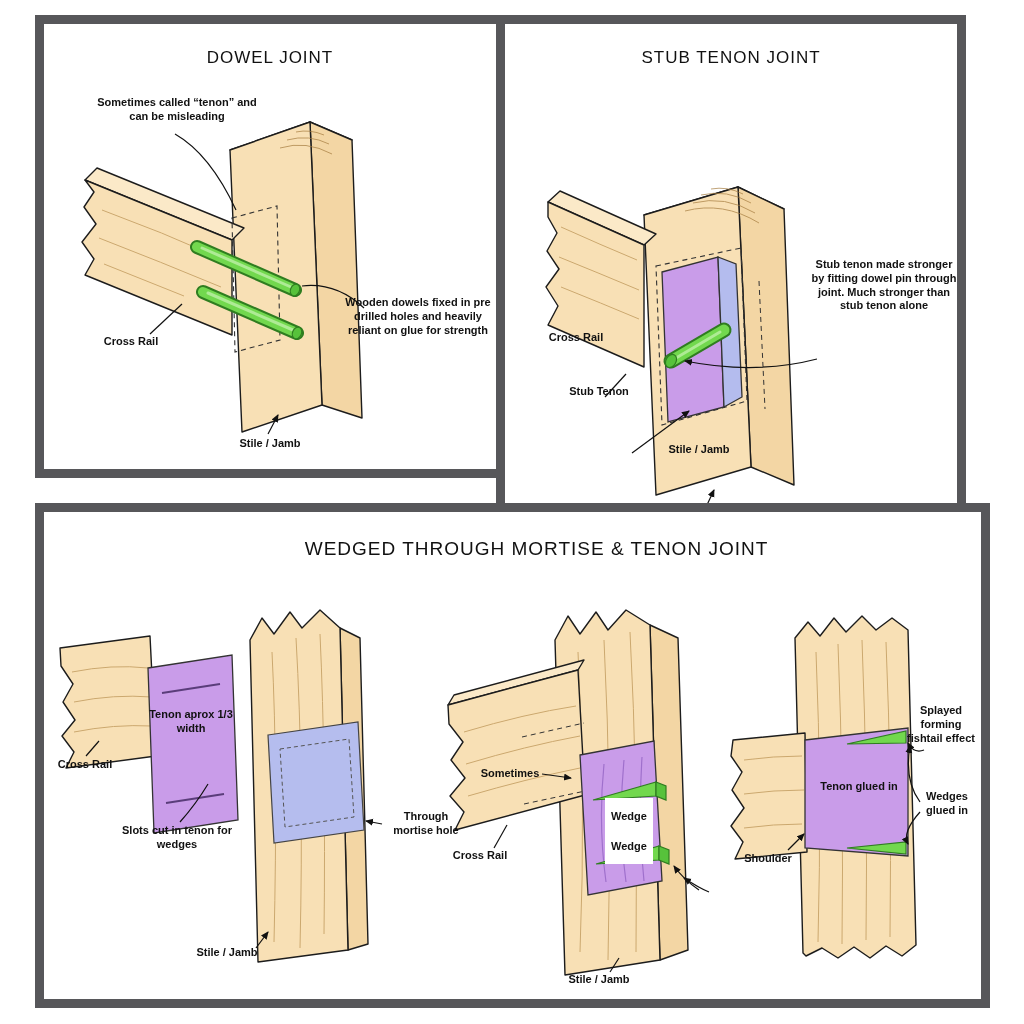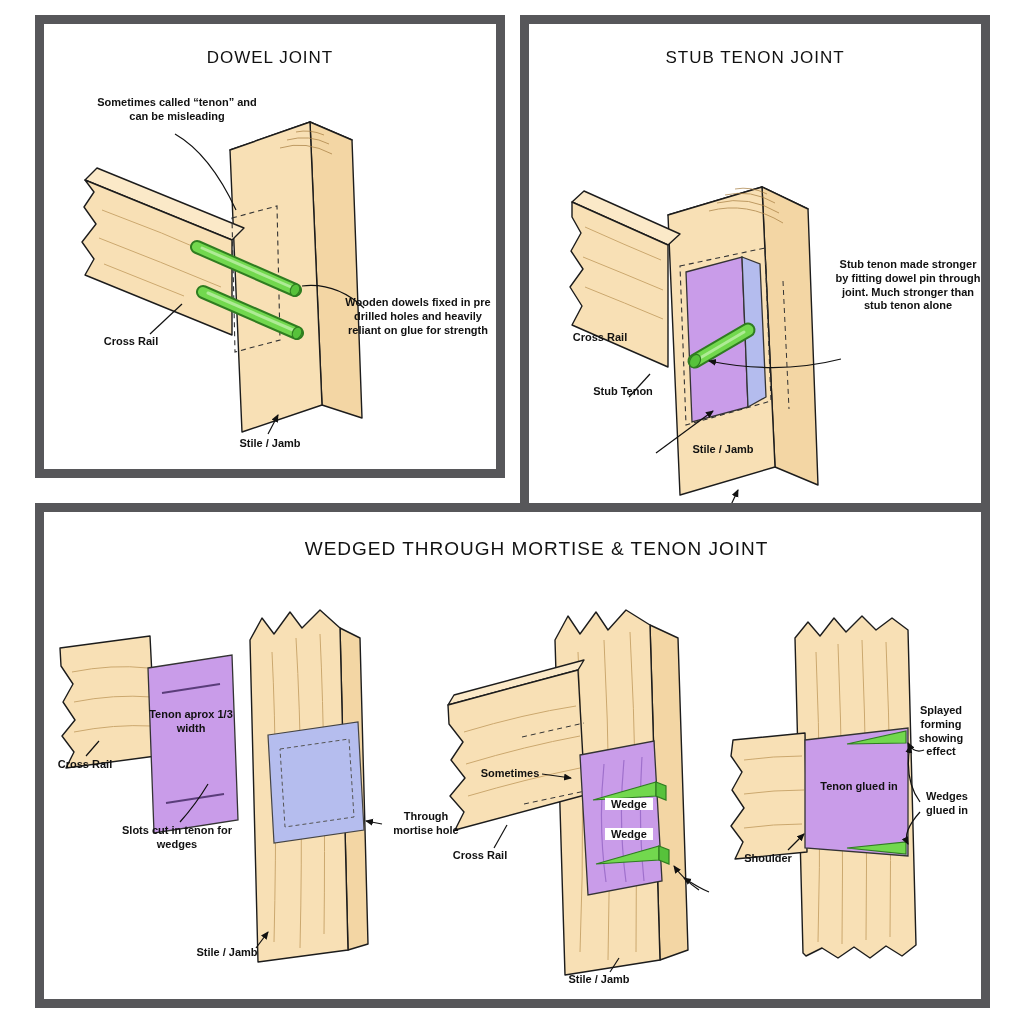--- a/index.html
+++ b/index.html
@@ -1,28 +1,28 @@
 <!DOCTYPE html>
 <html><head>
 <meta charset="utf-8">
 <style>
   html,body{margin:0;padding:0;background:#fff;}
   .page{position:relative;width:1024px;height:1024px;background:#fff;
         font-family:"Liberation Sans",sans-serif;overflow:hidden;}
   .panel{position:absolute;background:#fff;border:9px solid #57575a;box-sizing:border-box;}
   #p1{left:35px;top:15px;width:470px;height:463px;padding-left:38px;}
-  #p2{left:520px;top:15px;width:470px;height:597px;}
+  #p2{left:496px;top:15px;width:470px;height:597px;}
   #p3{left:35px;top:503px;width:955px;height:505px;}
   .art{position:absolute;left:0;top:0;width:100%;height:100%;}
   .title{position:absolute;left:0;right:0;top:24px;text-align:center;
          font:400 17px/1.2 "Liberation Sans",sans-serif;letter-spacing:1px;color:#111;}
   #p3 .title{font-size:19px;top:26px;margin-left:48px;}
   .lbl{position:absolute;font:bold 11px/1.25 "Liberation Sans",sans-serif;
        color:#111;text-align:center;}
-  .tag{background:#fff;padding:0 2px;line-height:1.1;}
+  .tag{background:#fff;padding:12px 2px;line-height:1.1;}
 </style>
 </head>
 <body>
 
 <div class="page">
 
   <div class="panel" id="p1">
     <svg class="art" viewBox="0 0 452 445">
       <defs>
         <marker id="ah1" markerWidth="9" markerHeight="9" refX="7" refY="3.5" orient="auto" markerUnits="userSpaceOnUse">
@@ -244,19 +244,19 @@
     <div class="lbl" style="left:78px;top:312px;width:110px">Slots cut in tenon for wedges</div>
     <div class="lbl" style="left:344px;top:298px;width:76px">Through mortise hole</div>
     <div class="lbl" style="left:148px;top:434px;width:70px">Stile / Jamb</div>
 
     <div class="lbl" style="left:435px;top:255px;width:62px">Sometimes</div>
     <div class="lbl" style="left:404px;top:337px;width:64px">Cross Rail</div>
     <div class="lbl tag" style="left:561px;top:286px;width:44px">Wedge</div>
     <div class="lbl tag" style="left:561px;top:316px;width:44px">Wedge</div>
     <div class="lbl" style="left:519px;top:461px;width:72px">Stile / Jamb</div>
 
-    <div class="lbl" style="left:860px;top:192px;width:74px">Splayed forming showing effect</div>
+    <div class="lbl" style="left:860px;top:192px;width:74px">Splayed forming fishtail effect</div>
     <div class="lbl" style="left:772px;top:268px;width:86px">Tenon glued in</div>
     <div class="lbl" style="left:872px;top:278px;width:62px">Wedges glued in</div>
     <div class="lbl" style="left:694px;top:340px;width:60px">Shoulder</div>
   </div>
 
 </div>
 
 </body></html>

